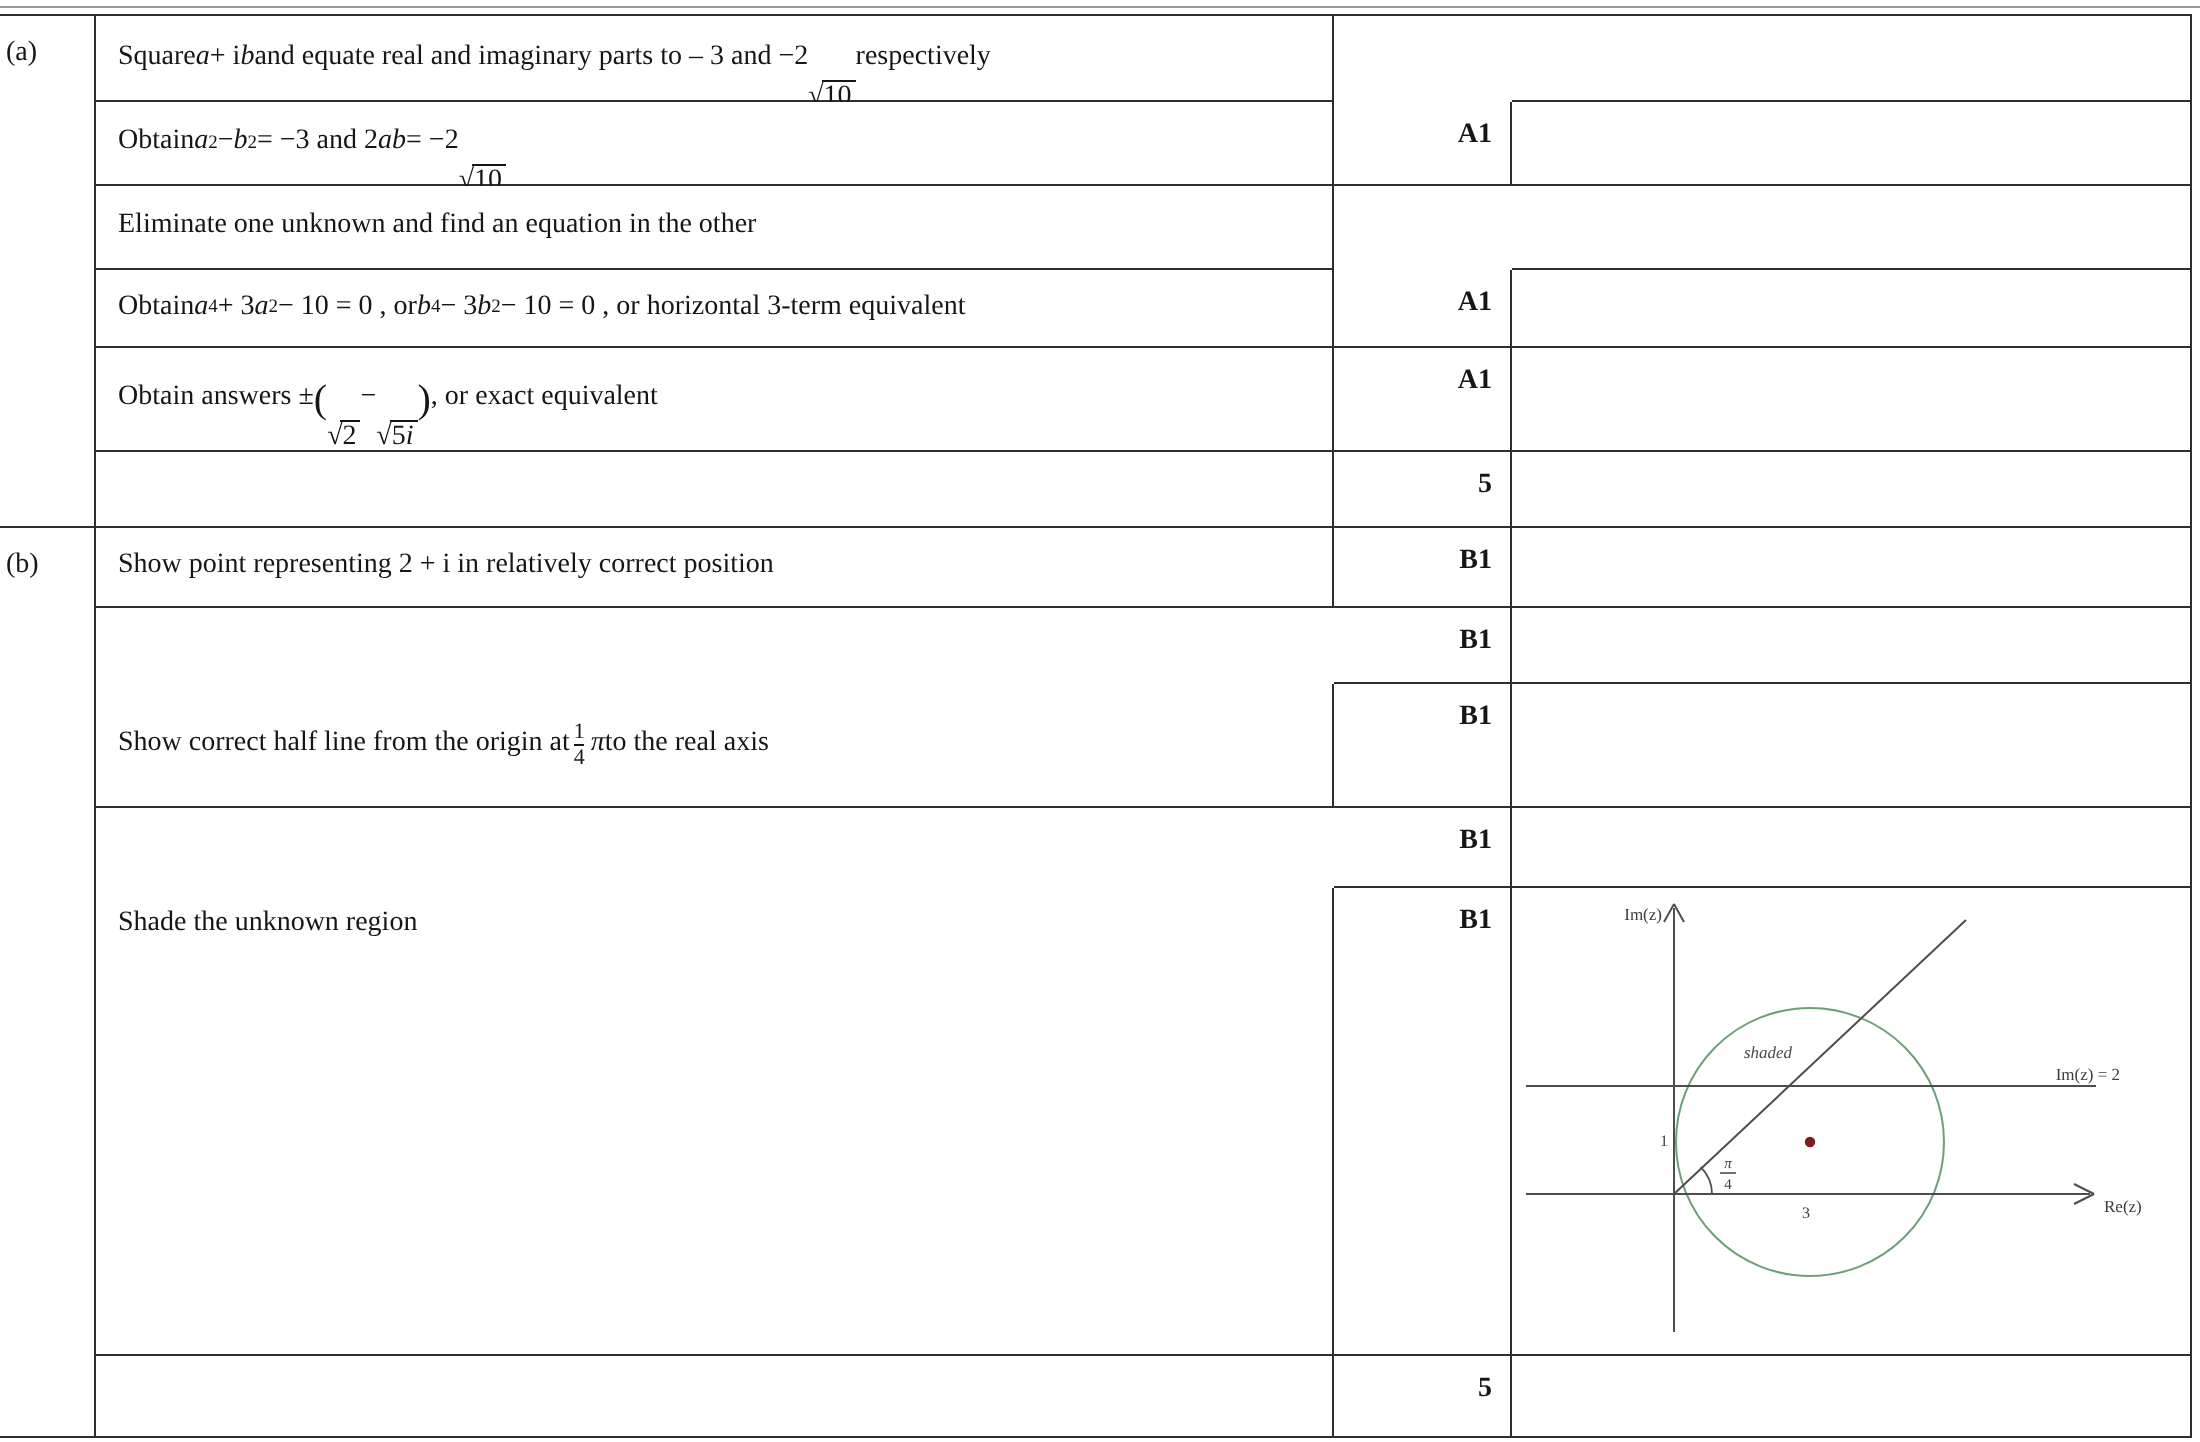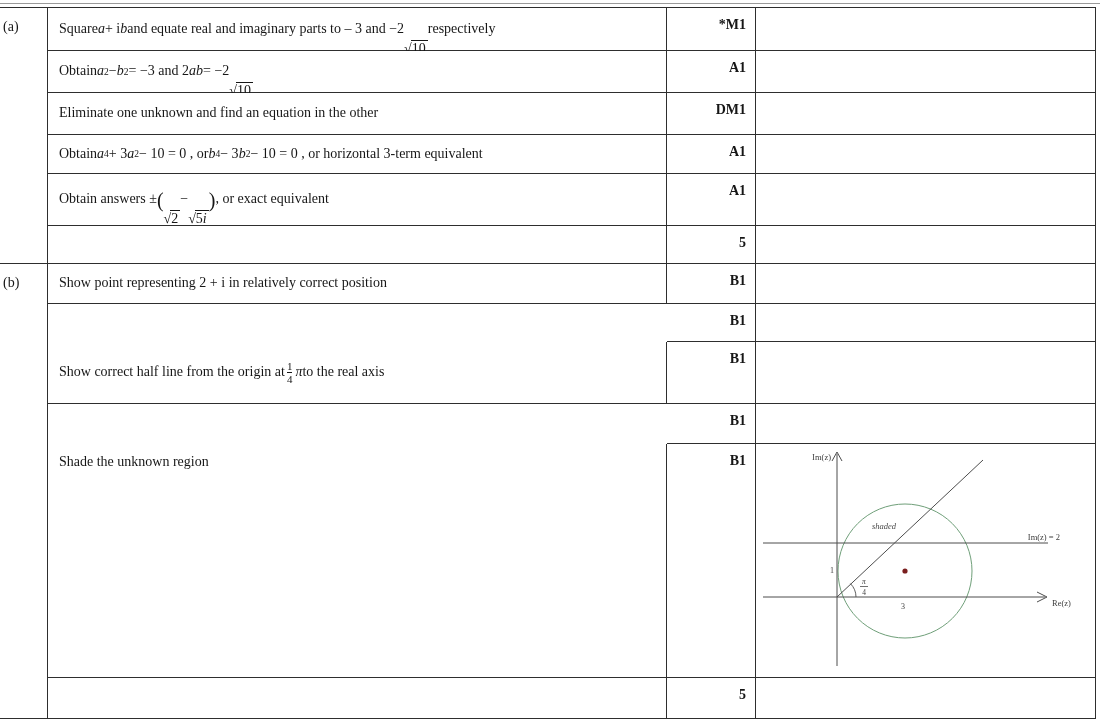--- a/index.html
+++ b/index.html
@@ -53,29 +53,27 @@
 <body>
 
 <div class="topline"></div>
 
 <div id="grid">
 
   <div class="cell part" style="grid-area:1/1/7/2">(a)</div>
   <div class="cell part" style="grid-area:7/1/13/2">(b)</div>
 
   <div class="cell desc" style="grid-area:1/2">Square <i>a</i> + i<i>b</i> and equate real and imaginary parts to – 3 and −2<span class="rt">√<span class="v">10</span></span> respectively</div>
-  <div class="cell mark" style="grid-area:1/3">*M1</div>
   <div class="cell right" style="grid-area:1/4"></div>
 
   <div class="cell desc" style="grid-area:2/2">Obtain <i>a</i><sup>2</sup> − <i>b</i><sup>2</sup> = −3 and 2<i>ab</i> = −2<span class="rt">√<span class="v">10</span></span></div>
   <div class="cell mark" style="grid-area:2/3">A1</div>
   <div class="cell right" style="grid-area:2/4"></div>
 
   <div class="cell desc" style="grid-area:3/2">Eliminate one unknown and find an equation in the other</div>
-  <div class="cell mark" style="grid-area:3/3">DM1</div>
   <div class="cell right" style="grid-area:3/4"></div>
 
   <div class="cell desc" style="grid-area:4/2">Obtain <i>a</i><sup>4</sup> + 3<i>a</i><sup>2</sup> − 10 = 0 , or <i>b</i><sup>4</sup> − 3<i>b</i><sup>2</sup> − 10 = 0 , or horizontal 3-term equivalent</div>
   <div class="cell mark" style="grid-area:4/3">A1</div>
   <div class="cell right" style="grid-area:4/4"></div>
 
   <div class="cell desc" style="grid-area:5/2">Obtain answers ±<span class="bp">(</span><span class="rt">√<span class="v">2</span></span> − <span class="rt">√<span class="v">5<i>i</i></span></span><span class="bp">)</span>, or exact equivalent</div>
   <div class="cell mark" style="grid-area:5/3">A1</div>
   <div class="cell right" style="grid-area:5/4"></div>
 

